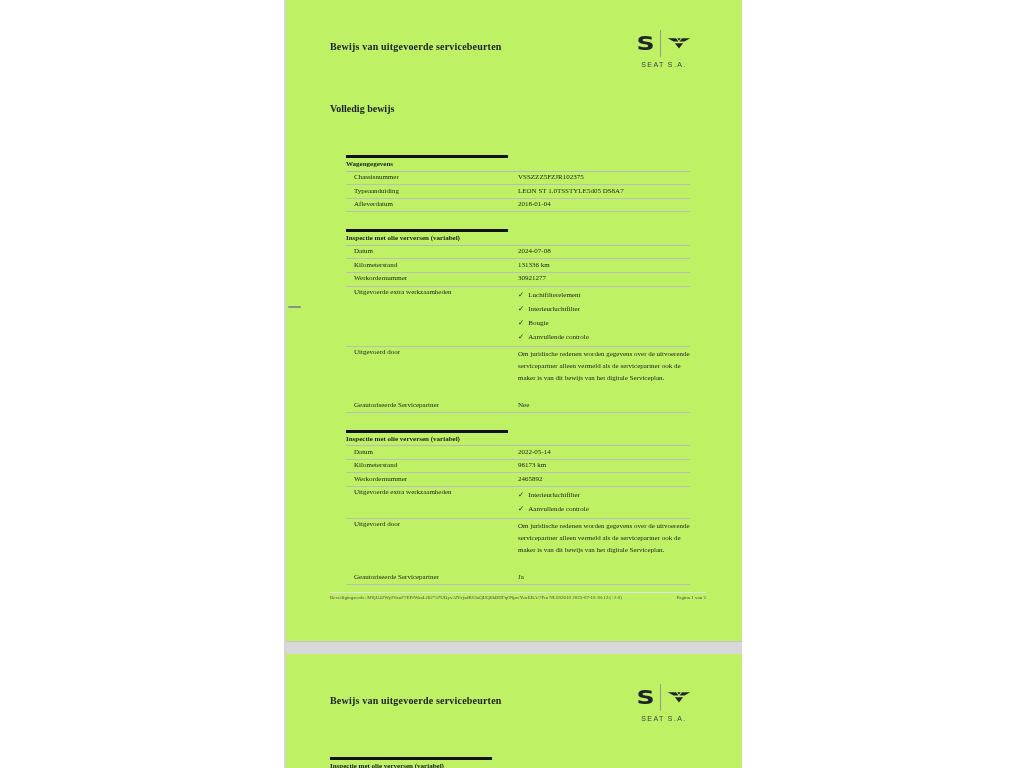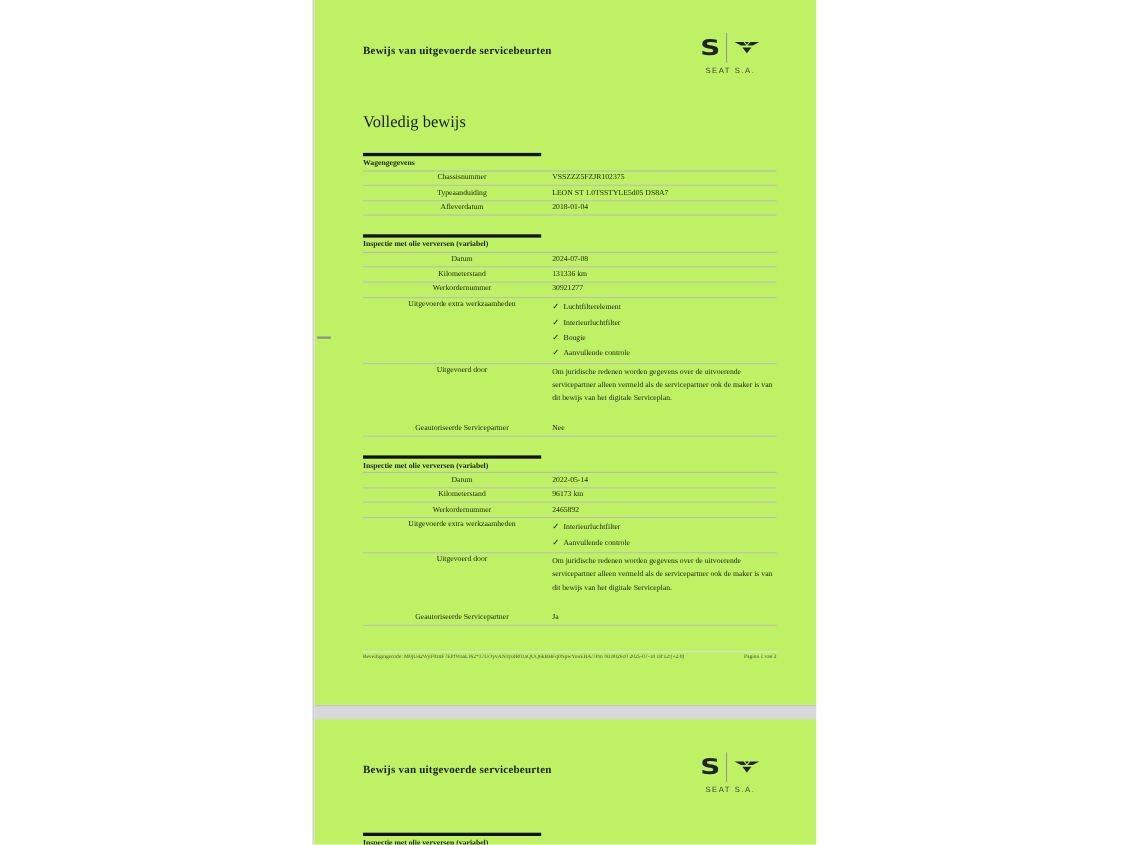--- a/index.html
+++ b/index.html
@@ -16,30 +16,30 @@
 
   .doc-title{position:absolute;left:44px;top:41px;font-size:10px;font-weight:bold;letter-spacing:.2px;white-space:nowrap;}
   .logo-block{position:absolute;left:348px;top:29px;width:60px;text-align:center;}
   .logo-row{display:flex;align-items:center;justify-content:center;gap:6px;height:28px;}
   .seat-s{font-family:"DejaVu Sans", sans-serif;font-weight:900;font-size:24px;line-height:24px;color:#20242a;
           display:inline-block;transform:scaleY(.82) scaleX(1.05);}
   .logo-divider{width:1px;height:27px;background:#9a9a9a;}
   .cupra{width:24px;height:17px;}
   .brand-name{margin-top:4px;font-family:"Liberation Sans", sans-serif;font-size:7px;letter-spacing:1.4px;
               color:#3f4145;white-space:nowrap;}
-  .doc-subtitle{position:absolute;left:44px;top:103px;font-size:15px;font-weight:normal;}
+  .doc-subtitle{position:absolute;left:44px;top:103px;font-size:10px;font-weight:bold;}
 
   .doc-body{position:absolute;left:44px;top:139px;width:376px;}
-  .sec{margin:0;}
+  .sec{margin:16px;}
   .sec + .sec{margin-top:17px;}
   .sec-bar{width:162px;height:3px;background:#121212;}
   .sec-title{font-size:7px;font-weight:bold;padding:2px 0 2.5px 0;border-bottom:1px solid #b8b8b8;}
   .trow{display:flex;font-size:7px;line-height:9.6px;padding:1.5px 0;border-bottom:1px solid #bdbdbd;}
   .trow.noline{border-bottom:none;padding-bottom:15px;}
-  .tlabel{flex:none;width:172px;padding-left:8px;box-sizing:border-box;text-align:center;}
+  .tlabel{flex:none;width:172px;padding-left:8px;box-sizing:border-box;}
   .tvalue{flex:1;}
   .tvalue.para{line-height:12px;}
   .checkline{display:flex;gap:4px;line-height:13px;align-items:baseline;}
   .check{font-family:"DejaVu Sans", sans-serif;font-weight:bold;font-size:7.5px;}
 
   .doc-footer{position:absolute;left:44px;right:36px;top:592px;display:flex;justify-content:space-between;
               align-items:baseline;font-size:5px;color:#4a4a4a;border-top:1px solid #e3e3e3;padding-top:2px;}
   .footer-code{white-space:nowrap;overflow:hidden;}
   .footer-page{white-space:nowrap;padding-left:14px;}
 

